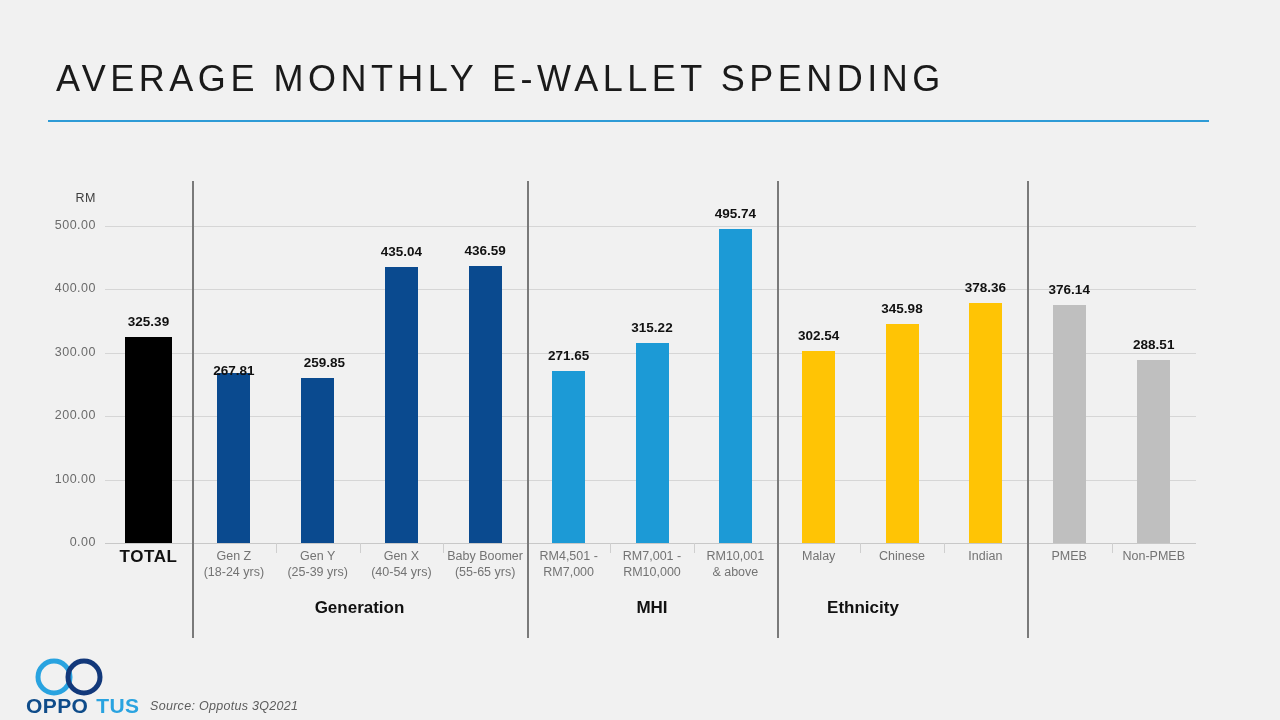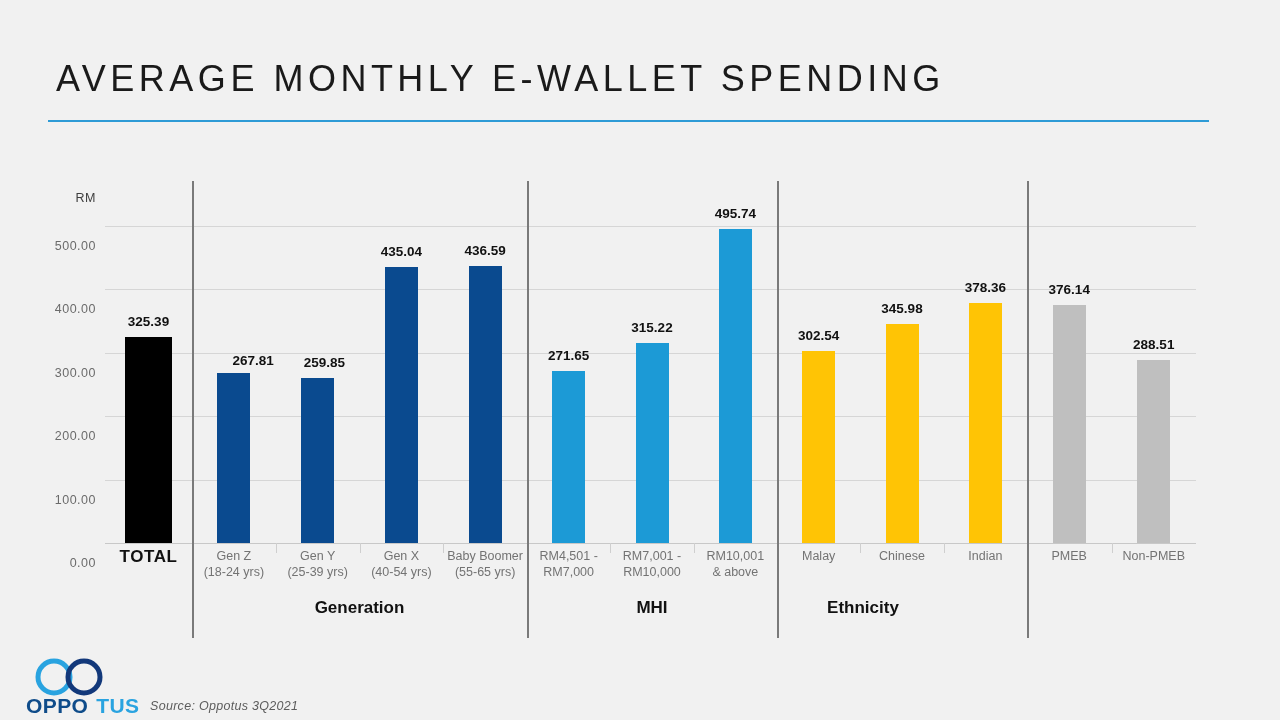--- a/index.html
+++ b/index.html
@@ -62,21 +62,20 @@
     top: 543px;
   }
   .ytick {
     position: absolute;
     right: 0;
     width: 100%;
     text-align: right;
     font-size: 12.5px;
     color: #6b6b6b;
     letter-spacing: .5px;
-    margin-top: 21px;
   }
   .ytick-wrap {
     position: absolute;
     left: 0px;
     width: 96px;
   }
   #rm-label {
     position: absolute;
     left: 0px;
     width: 96px;
@@ -225,21 +224,21 @@
         <div class="group-sep" style="left: 1027px;"></div>
         <div class="cat-sep" style="left: 1111.5px;"></div>
       </div>
     <div id="bars-layer">
         <div class="bar" title="325.39" style="left: 125px; width: 47px; height: 206.297px; background: rgb(0, 0, 0);"></div>
         <div class="bar-value" style="left: 108.5px; width: 80px; top: 313.703px;">325.39</div>
         <div class="cat-label total" style="left: 105px; width: 87px;">
           <div>TOTAL</div>
         </div>
         <div class="bar" title="267.81" style="left: 217.375px; width: 33px; height: 169.792px; background: rgb(10, 74, 143);"></div>
-        <div class="bar-value" style="left: 193.875px; width: 80px; top: 353px; text-align: right;">267.81</div>
+        <div class="bar-value" style="left: 193.875px; width: 80px; top: 363px;">267.81</div>
         <div class="cat-label" style="left: 192px; width: 83.75px;">
           <div>Gen Z</div>
           <div>(18-24 yrs)</div>
         </div>
         <div class="bar" title="259.85" style="left: 301.125px; width: 33px; height: 164.745px; background: rgb(10, 74, 143);"></div>
         <div class="bar-value" style="left: 265px; width: 80px; top: 355.255px; text-align: right;">259.85</div>
         <div class="cat-label" style="left: 275.75px; width: 83.75px;">
           <div>Gen Y</div>
           <div>(25-39 yrs)</div>
         </div>

